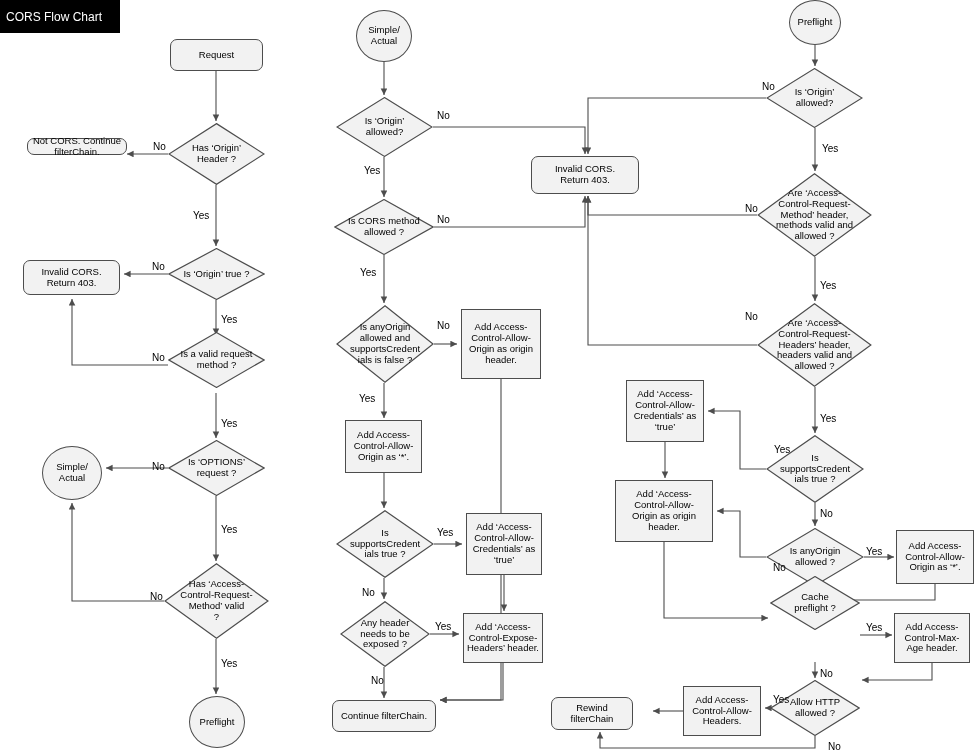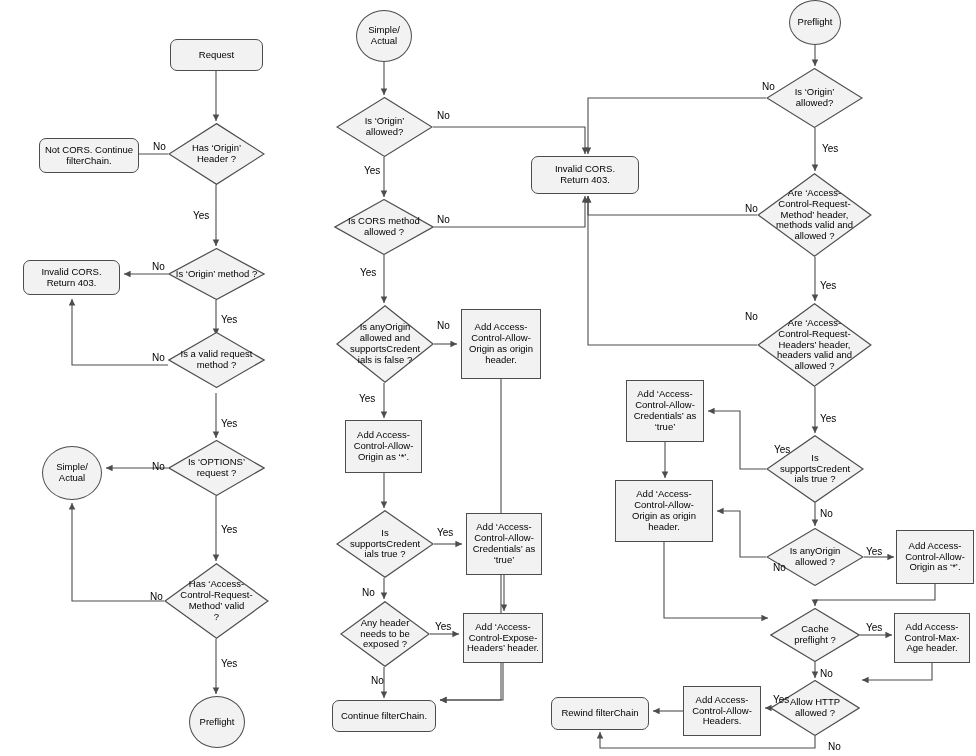--- a/index.html
+++ b/index.html
@@ -142,32 +142,33 @@
       <path d="M935,584 L935,600 L815,600 L815,606"></path>
       <path d="M860,635 L892,635"></path>
       <path d="M932,663 L932,680 L862,680"></path>
       <path d="M815,662 L815,678"></path>
       <path d="M770,708 L765,708"></path>
       <path d="M683,711 L653,711"></path>
       <path d="M815,736 L815,748 L600,748 L600,732"></path>
     </g>
   </svg>
 
+  <div class="title-box">CORS Flow Chart</div>
 
   <div id="nodes-layer">
       <div class="node rounded" style="left: 170px; top: 39px; width: 93px; height: 32px;"><span>Request</span></div>
       <div class="node diamond" style="left: 168px; top: 123px; width: 97px; height: 62px;"><svg class="dia-shape" viewBox="0 0 100 100" preserveAspectRatio="none">
           <polygon points="50,1 99,50 50,99 1,50" fill="#f2f2f2" stroke="#4d4d4d" stroke-width="1.2" vector-effect="non-scaling-stroke"></polygon>
         </svg><span class="dia-label">Has ‘Origin’
 Header ?</span></div>
-      <div class="node rounded" style="left: 39px; top: 138px; width: 100px; height: 35px;"><span>Not CORS. Continue
+      <div class="node rounded" style="left: 27px; top: 138px; width: 100px; height: 17px;"><span>Not CORS. Continue
 filterChain.</span></div>
       <div class="node diamond" style="left: 168px; top: 248px; width: 97px; height: 52px;"><svg class="dia-shape" viewBox="0 0 100 100" preserveAspectRatio="none">
           <polygon points="50,1 99,50 50,99 1,50" fill="#f2f2f2" stroke="#4d4d4d" stroke-width="1.2" vector-effect="non-scaling-stroke"></polygon>
-        </svg><span class="dia-label">Is ‘Origin’ method ?</span></div>
+        </svg><span class="dia-label">Is ‘Origin’ true ?</span></div>
       <div class="node rounded" style="left: 23px; top: 260px; width: 97px; height: 35px;"><span>Invalid CORS.
 Return 403.</span></div>
       <div class="node diamond" style="left: 168px; top: 332px; width: 97px; height: 56px;"><svg class="dia-shape" viewBox="0 0 100 100" preserveAspectRatio="none">
           <polygon points="50,1 99,50 50,99 1,50" fill="#f2f2f2" stroke="#4d4d4d" stroke-width="1.2" vector-effect="non-scaling-stroke"></polygon>
         </svg><span class="dia-label">Is a valid request
 method ?</span></div>
       <div class="node diamond" style="left: 168px; top: 440px; width: 97px; height: 56px;"><svg class="dia-shape" viewBox="0 0 100 100" preserveAspectRatio="none">
           <polygon points="50,1 99,50 50,99 1,50" fill="#f2f2f2" stroke="#4d4d4d" stroke-width="1.2" vector-effect="non-scaling-stroke"></polygon>
         </svg><span class="dia-label">Is ‘OPTIONS’
 request ?</span></div>
@@ -255,35 +256,35 @@
 Control-Allow-
 Origin as origin
 header.</span></div>
       <div class="node diamond" style="left: 766px; top: 528px; width: 98px; height: 58px;"><svg class="dia-shape" viewBox="0 0 100 100" preserveAspectRatio="none">
           <polygon points="50,1 99,50 50,99 1,50" fill="#f2f2f2" stroke="#4d4d4d" stroke-width="1.2" vector-effect="non-scaling-stroke"></polygon>
         </svg><span class="dia-label">Is anyOrigin
 allowed  ?</span></div>
       <div class="node rect" style="left: 896px; top: 530px; width: 78px; height: 54px;"><span>Add Access-
 Control-Allow-
 Origin as ‘*’.</span></div>
-      <div class="node diamond" style="left: 770px; top: 608px; width: 90px; height: 54px;"><svg class="dia-shape" viewBox="0 0 100 100" preserveAspectRatio="none">
+      <div class="node diamond" style="left: 770px; top: 576px; width: 90px; height: 54px;"><svg class="dia-shape" viewBox="0 0 100 100" preserveAspectRatio="none">
           <polygon points="50,1 99,50 50,99 1,50" fill="#f2f2f2" stroke="#4d4d4d" stroke-width="1.2" vector-effect="non-scaling-stroke"></polygon>
         </svg><span class="dia-label">Cache
 preflight ?</span></div>
       <div class="node rect" style="left: 894px; top: 613px; width: 76px; height: 50px;"><span>Add Access-
 Control-Max-
 Age header.</span></div>
       <div class="node diamond" style="left: 770px; top: 680px; width: 90px; height: 56px;"><svg class="dia-shape" viewBox="0 0 100 100" preserveAspectRatio="none">
           <polygon points="50,1 99,50 50,99 1,50" fill="#f2f2f2" stroke="#4d4d4d" stroke-width="1.2" vector-effect="non-scaling-stroke"></polygon>
         </svg><span class="dia-label">Allow HTTP
 allowed ?</span></div>
       <div class="node rect" style="left: 683px; top: 686px; width: 78px; height: 50px;"><span>Add Access-
 Control-Allow-
 Headers.</span></div>
-      <div class="node rounded" style="left: 551px; top: 697px; width: 98px; height: 33px;"><span>Rewind filterChain</span></div>
+      <div class="node rounded" style="left: 551px; top: 697px; width: 82px; height: 33px;"><span>Rewind filterChain</span></div>
     </div>
   <div id="labels-layer">
       <span class="edge-label" style="left: 153px; top: 141px;">No</span>
       <span class="edge-label" style="left: 193px; top: 210px;">Yes</span>
       <span class="edge-label" style="left: 152px; top: 261px;">No</span>
       <span class="edge-label" style="left: 221px; top: 314px;">Yes</span>
       <span class="edge-label" style="left: 152px; top: 352px;">No</span>
       <span class="edge-label" style="left: 221px; top: 418px;">Yes</span>
       <span class="edge-label" style="left: 152px; top: 461px;">No</span>
       <span class="edge-label" style="left: 221px; top: 524px;">Yes</span>

